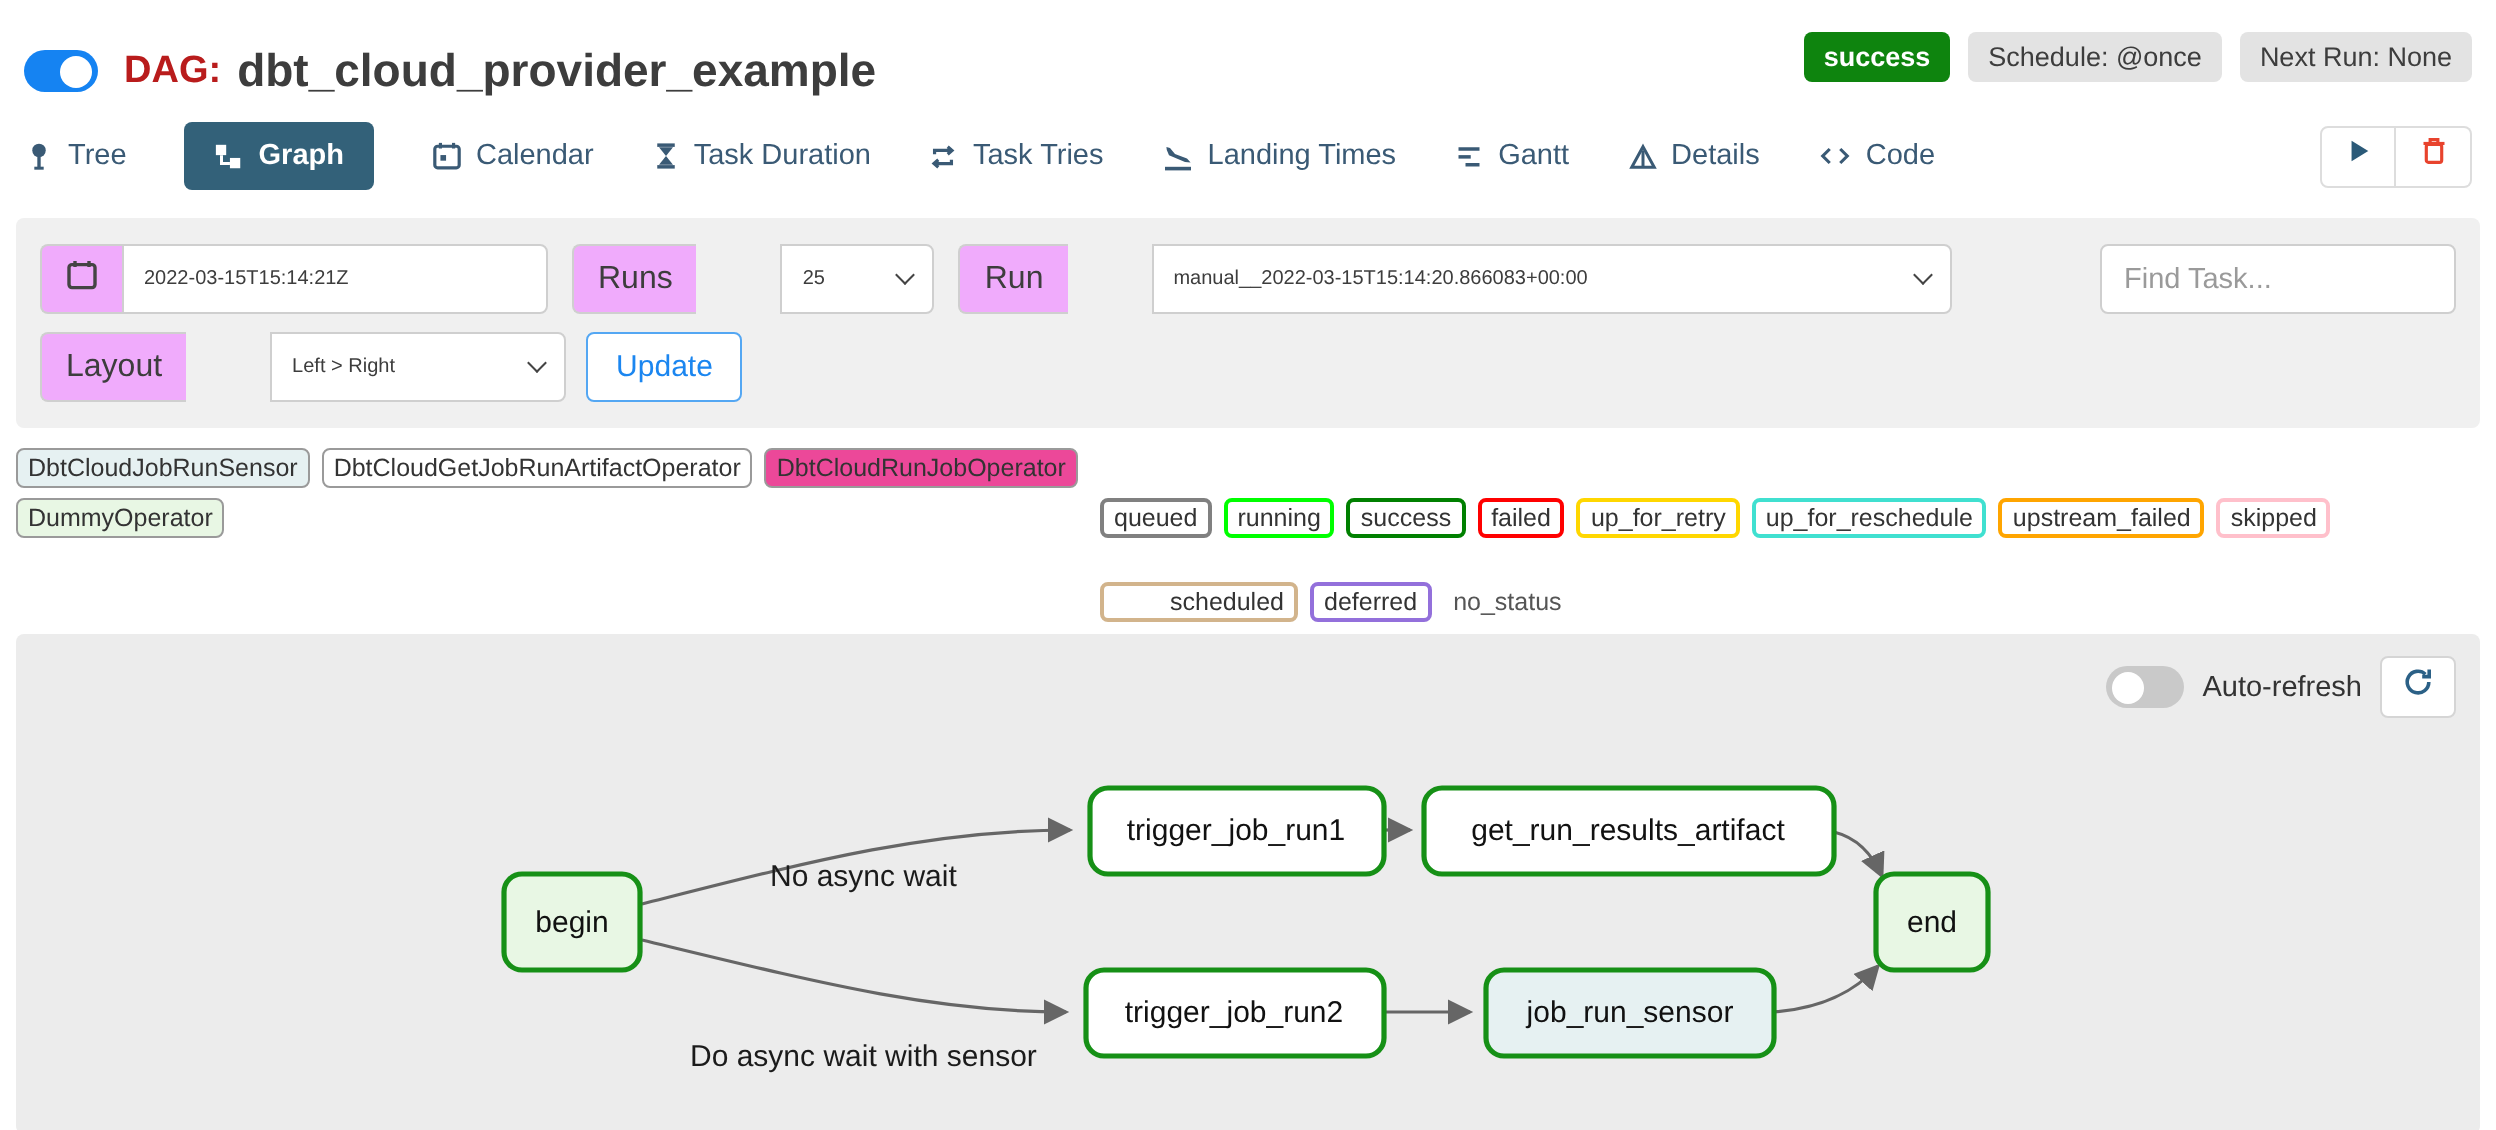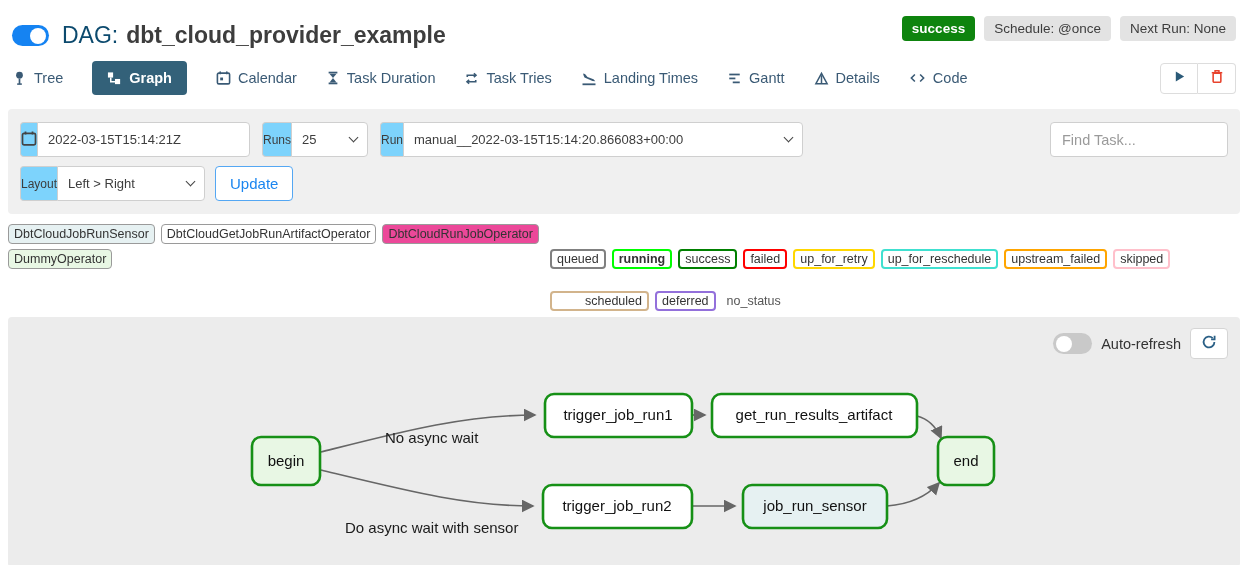--- a/index.html
+++ b/index.html
@@ -4,21 +4,21 @@
 <style>
   * { box-sizing: border-box; margin: 0; padding: 0; }
   html,body { width:1248px; height:565px; overflow:hidden; background:#fff;
     font-family:"Liberation Sans","DejaVu Sans",sans-serif; color:#3d3d3d; }
 
   
   .header { display:flex; align-items:flex-start; padding:16px 12px 6px 12px; }
   .header-left { display:flex; align-items:center; margin-top:6px; }
   .toggle { width:37px; height:21px; border-radius:11px; background:#1583f2; position:relative; cursor:pointer; flex:0 0 auto; }
   .toggle .knob { position:absolute; top:2.5px; right:3px; width:16px; height:16px; border-radius:50%; background:#fff; }
-  .dag-prefix { margin-left:13px; font-size:23px; font-weight:400; color:#0c4a6e; }
+  .dag-prefix { margin-left:13px; font-size:19px; font-weight:700; color:#b91c1c; }
   .dag-title  { margin-left:8px;  font-size:23px; font-weight:700; color:#3d3d3d; }
   .header-badges { margin-left:auto; display:flex; gap:9px; }
   .badge { font-size:13.5px; padding:5px 10px; border-radius:4px; background:#e3e3e3; color:#3d3d3d; white-space:nowrap; }
   .badge.success { background:#0e840e; color:#fff; font-weight:600; }
 
   
   .tabbar { display:flex; align-items:center; padding:6px 12px 10px 12px; }
   .tab { display:flex; align-items:center; gap:7px; margin-right:29px; color:#3a5a75;
          font-size:14.5px; cursor:pointer; padding:9px 0; white-space:nowrap;justify-content:center; }
   .tab svg { display:block; }
@@ -27,27 +27,27 @@
   .icon-btn { width:38px; height:31px; background:#fff; border:1px solid #ddd; display:flex;
               align-items:center; justify-content:center; cursor:pointer; }
   .icon-btn:first-child { border-radius:4px 0 0 4px; }
   .icon-btn:last-child  { border-radius:0 4px 4px 0; border-left:none; }
 
   
   .filter-panel { margin:4px 8px 0 8px; background:#f0f0f0; border-radius:4px; padding:13px 12px; }
   .filter-row { display:flex; align-items:center; }
   .filter-row + .filter-row { margin-top:9px; }
   .igroup { display:flex; align-items:stretch; }
-  .igroup .addon { background:#7dd3fc; border:1px solid #cfcfcf; border-right:none;
-      border-radius:4px 0 0 4px; display:flex; align-items:center; padding:0 0;
-      font-size:12px; color:#3d3d3d; }
+  .igroup .addon { background:#f0abfc; border:1px solid #cfcfcf; border-right:none;
+      border-radius:4px 0 0 4px; display:flex; align-items:center; padding:0 12px;
+      font-size:16px; color:#3d3d3d; }
   .tbox, select.tbox { height:35px; border:1px solid #cfcfcf; border-radius:0 4px 4px 0;
-      background:#fff; font-size:13px; color:#3d3d3d; padding:0 10px;
+      background:#fff; font-size:10px; color:#3d3d3d; padding:0 10px;
       font-family:"Liberation Sans","DejaVu Sans",sans-serif; outline:none; }
-  .selwrap { position:relative; display:flex; }
+  .selwrap { position:relative; display:flex;padding-left:42px; }
   select { appearance:none; -webkit-appearance:none; padding-right:26px !important; cursor:pointer; }
   .chev { position:absolute; right:11px; top:12px; width:7px; height:7px;
       border-right:1.8px solid #444; border-bottom:1.8px solid #444; transform:rotate(45deg); pointer-events:none; }
   .spacer { flex:1; }
   .find-task { height:35px; border:1px solid #cfcfcf; border-radius:4px; background:#fff;
       font-size:14.5px; padding:0 11px; width:178px; outline:none;
       font-family:"Liberation Sans","DejaVu Sans",sans-serif; }
   .find-task::placeholder { color:#9a9a9a; }
   .update-btn { margin-left:10px; height:35px; padding:0 14px; background:#fff; color:#1b86f0;
       border:1.5px solid #54a7f3; border-radius:4px; font-size:15px; cursor:pointer;
@@ -258,21 +258,21 @@
 
 <div class="legend">
   <div class="legend-ops">
     <span class="op-badge" style="background-color: rgb(230, 241, 242);">DbtCloudJobRunSensor</span>
     <span class="op-badge" style="background-color: rgb(255, 255, 255);">DbtCloudGetJobRunArtifactOperator</span>
     <span class="op-badge" style="background-color: #ec4899;">DbtCloudRunJobOperator</span>
     <span class="op-badge" style="background-color: rgb(232, 247, 228);">DummyOperator</span>
   </div>
   <div class="legend-states">
     <span class="state-badge" style="border-color: rgb(128, 128, 128);">queued</span>
-    <span class="state-badge" style="border-color: rgb(0, 255, 0); font-weight: bold;">running</span>
+    <span class="state-badge" style="border-color: rgb(0, 255, 0);">running</span>
     <span class="state-badge" style="border-color: rgb(0, 128, 0);">success</span>
     <span class="state-badge" style="border-color: rgb(255, 0, 0);">failed</span>
     <span class="state-badge" style="border-color: rgb(255, 215, 0);">up_for_retry</span>
     <span class="state-badge" style="border-color: rgb(64, 224, 208);">up_for_reschedule</span>
     <span class="state-badge" style="border-color: rgb(255, 165, 0);">upstream_failed</span>
     <span class="state-badge" style="border-color: rgb(255, 192, 203);">skipped</span>
     <span class="state-badge" style="border-color: rgb(210, 180, 140); padding-left: 33px;">scheduled</span>
     <span class="state-badge" style="border-color: rgb(147, 112, 219);">deferred</span>
     <span class="no-status">no_status</span>
   </div>

